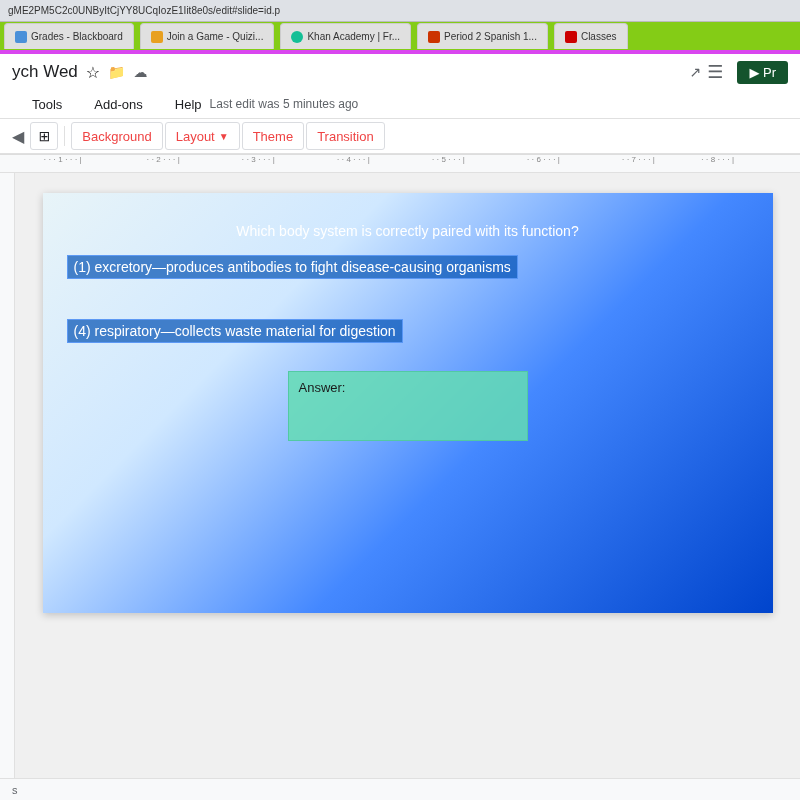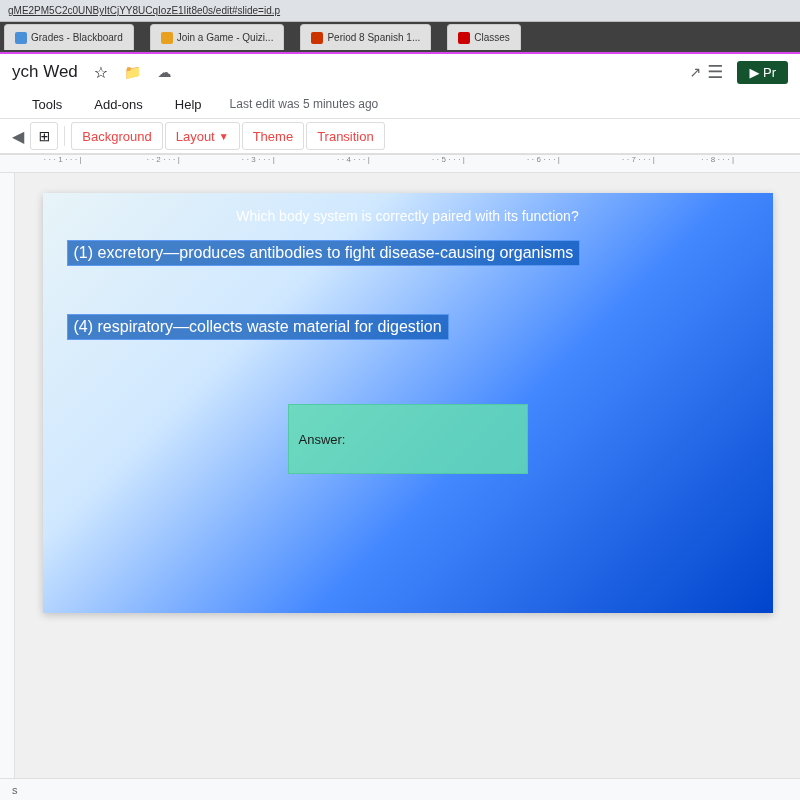--- a/index.html
+++ b/index.html
@@ -14,31 +14,30 @@
     
     .browser-bar {
       background: #dee1e6;
       height: 22px;
       font-size: 11px;
       color: #333;
       display: flex;
       align-items: center;
       padding: 0 8px;
       border-bottom: 1px solid #bbb;
-      text-decoration: underline;
     }
 
     .browser-tabs {
-      background: #404040;
+      background: #84cc16;
       height: 32px;
       display: flex;
       align-items: center;
       padding: 0 4px;
-      gap: 16px;
-      border-bottom: 2px solid #d946ef;
+      gap: 6px;
+      border-bottom: 4px solid #d946ef;
       overflow: hidden;
     }
 
     .browser-tab {
       height: 26px;
       background: #fff;
       border-radius: 4px 4px 0 0;
       padding: 0 10px;
       font-size: 11px;
       color: #333;
@@ -67,21 +66,21 @@
     .slides-header {
       background: #fff;
       border-bottom: 1px solid #ddd;
     }
 
     .slides-title-bar {
       height: 36px;
       display: flex;
       align-items: center;
       padding: 0 12px;
-      gap: 16px;
+      gap: 8px;
     }
 
     .slides-title {
       font-size: 17px;
       color: #202124;
       font-weight: normal;
     }
 
     .slides-menu-bar {
       height: 28px;
@@ -96,21 +95,21 @@
     .menu-item {
       padding: 4px 8px;
       cursor: pointer;
       border-radius: 3px;
       margin-left: 16px;
     }
 
     .last-edit {
       font-size: 12px;
       color: #5f6368;
-      margin-left: 20px;
+      margin-left: 0;
     }
 
     .slides-toolbar {
       height: 36px;
       background: #fff;
       border-top: 1px solid #e0e0e0;
       border-bottom: 1px solid #e0e0e0;
       display: flex;
       align-items: center;
       padding: 0 8px;
@@ -199,65 +198,64 @@
     .slide-container {
       width: 730px;
       background: #fff;
       box-shadow: 0 2px 8px rgba(0,0,0,0.2);
       position: relative;
       overflow: hidden;
     }
 
     .slide-inner {
       width: 100%;
-      padding: 5px 24px 30px 24px;
+      padding: 20px 24px 30px 24px;
       background: linear-gradient(135deg, #e8f4f8 0%, #d0e8ff 30%, #4488ff 60%, #0044cc 100%);
       min-height: 420px;
       position: relative;
     }
 
     
     .slide-question {
       text-align: center;
       color: #fff;
       font-size: 14px;
       margin-bottom: 16px;
       margin-top: 10px;
       font-weight: normal;
     }
 
     .slide-options {
       margin-bottom: 20px;
     }
 
     .slide-option {
-      font-size: 16px;
+      font-size: 14px;
       color: #fff;
-      margin-bottom: 12px;
+      margin-bottom: 4px;
       background: rgba(0, 80, 180, 0.7);
       border: 1px solid rgba(100, 160, 255, 0.8);
       padding: 3px 6px;
       display: inline-block;
     }
 
     .answer-box-wrapper {
       display: flex;
       justify-content: center;
       margin-top: 24px;
     }
 
     .answer-box {
       background: rgba(100, 220, 180, 0.85);
       border: 1px solid rgba(80, 200, 160, 0.9);
       width: 240px;
       height: 70px;
       display: flex;
-      align-items: center;
+      align-items: flex-start;
       padding: 8px 10px;
-      margin-top: 28px;
     }
 
     .answer-label {
       font-size: 13px;
       color: #1a1a1a;
     }
 
     
     .status-bar {
       position: absolute;
@@ -307,22 +305,26 @@
 <div class="browser-tabs">
   <div class="browser-tab inactive">
     <span class="favicon" style="background:#4a90d9;"></span>
     <span>Grades - Blackboard</span>
   </div>
   <div class="browser-tab inactive">
     <span class="favicon" style="background:#e8a020;"></span>
     <span>Join a Game - Quizi...</span>
   </div>
   <div class="browser-tab inactive">
+    <span class="favicon" style="background:#14bf96; border-radius:50%;"></span>
+    <span>Khan Academy | Fr...</span>
+  </div>
+  <div class="browser-tab inactive">
     <span class="favicon" style="background:#cc3300;"></span>
-    <span>Period 8 Spanish 1...</span>
+    <span>Period 2 Spanish 1...</span>
   </div>
   <div class="browser-tab inactive">
     <span class="favicon" style="background:#cc0000;"></span>
     <span>Classes</span>
   </div>
 </div>
 
 <div class="slides-header">
 
   <div class="slides-title-bar">

